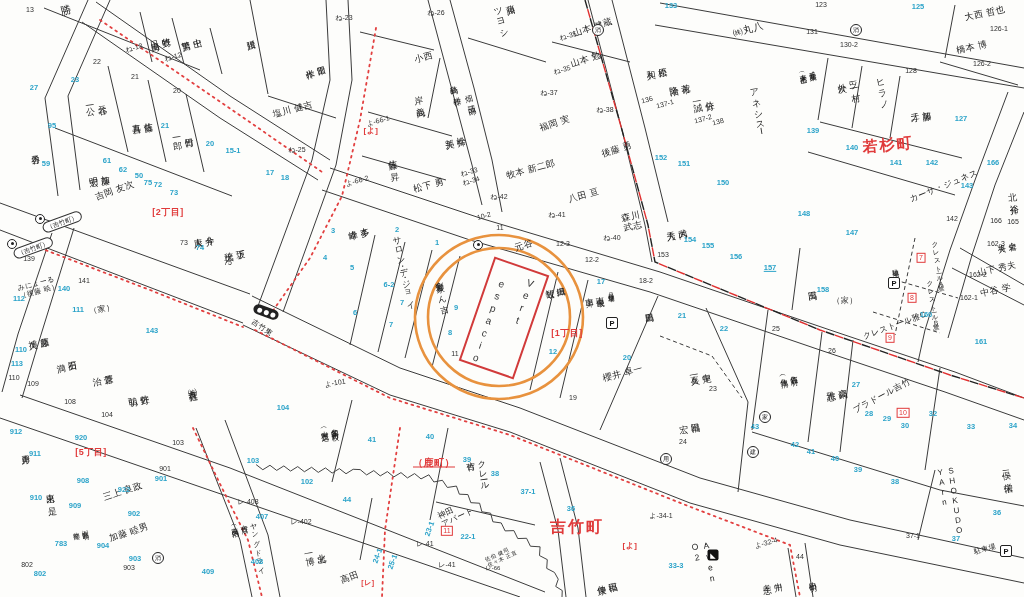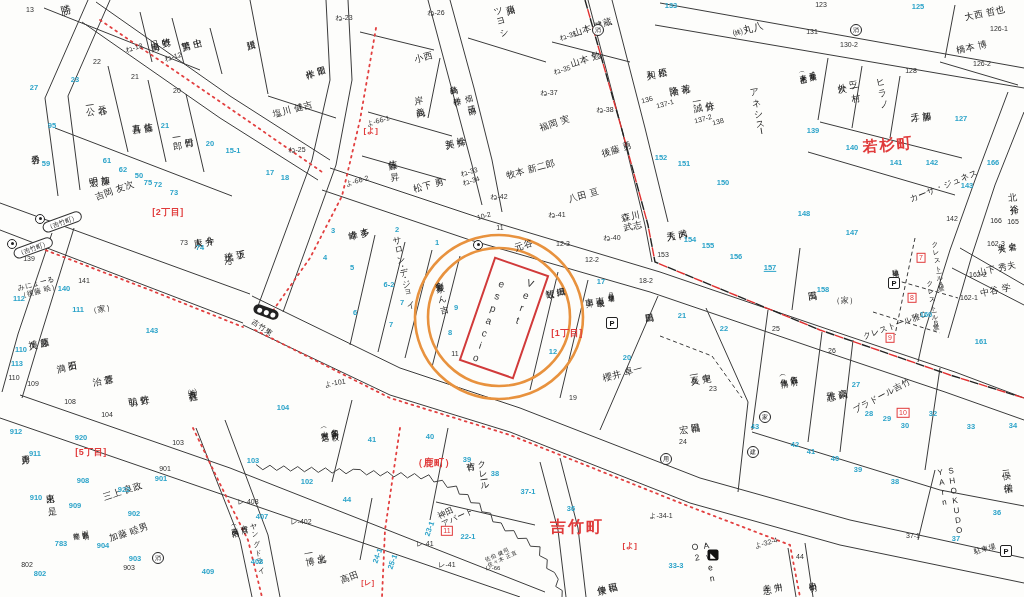--- a/index.html
+++ b/index.html
@@ -519,21 +519,21 @@
       <div class="lb num" style="left: 307px; top: 482px; transform: translate(-50%, -50%) rotate(0deg);">102</div>
       <div class="lb num" style="left: 347px; top: 500px; transform: translate(-50%, -50%) rotate(0deg);">44</div>
       <div class="lb cols" style="font-size: 7.5px; left: 328px; top: 426px; transform: translate(-50%, -50%) rotate(-8deg);">
         <span class="vcol">名学館吉竹校</span>
         <span class="vcol">（中村茂之）</span>
       </div>
       <div class="lb kn" style="left: 335px; top: 383px; transform: translate(-50%, -50%) rotate(-10deg);">よ-101</div>
       <div class="lb num" style="left: 283px; top: 408px; transform: translate(-50%, -50%) rotate(0deg);">104</div>
       <div class="lb num" style="left: 372px; top: 440px; transform: translate(-50%, -50%) rotate(0deg);">41</div>
       <div class="lb num" style="left: 430px; top: 437px; transform: translate(-50%, -50%) rotate(0deg);">40</div>
-      <div class="lb red" style="font-size: 10px; left: 434px; top: 462px; transform: translate(-50%, -50%) rotate(0deg);">（鹿町）</div>
+      <div class="lb red" style="font-size: 10px; left: 434px; top: 462px; transform: translate(-50%, -50%) rotate(0deg); text-decoration: underline;">（鹿町）</div>
       <div class="lb cols" style="font-size: 8.5px; left: 477px; top: 471px; transform: translate(-50%, -50%) rotate(-8deg);">
         <span class="vcol">クレール</span>
         <span class="vcol">吉竹</span>
       </div>
       <div class="lb num" style="left: 467px; top: 460px; transform: translate(-50%, -50%) rotate(0deg);">39</div>
       <div class="lb num" style="left: 495px; top: 474px; transform: translate(-50%, -50%) rotate(0deg);">38</div>
       <div class="lb" style="font-size: 8px; left: 456px; top: 514px; transform: translate(-50%, -50%) rotate(-25deg);">
         <div>神田</div>
         <div>アパート</div>
       </div>

